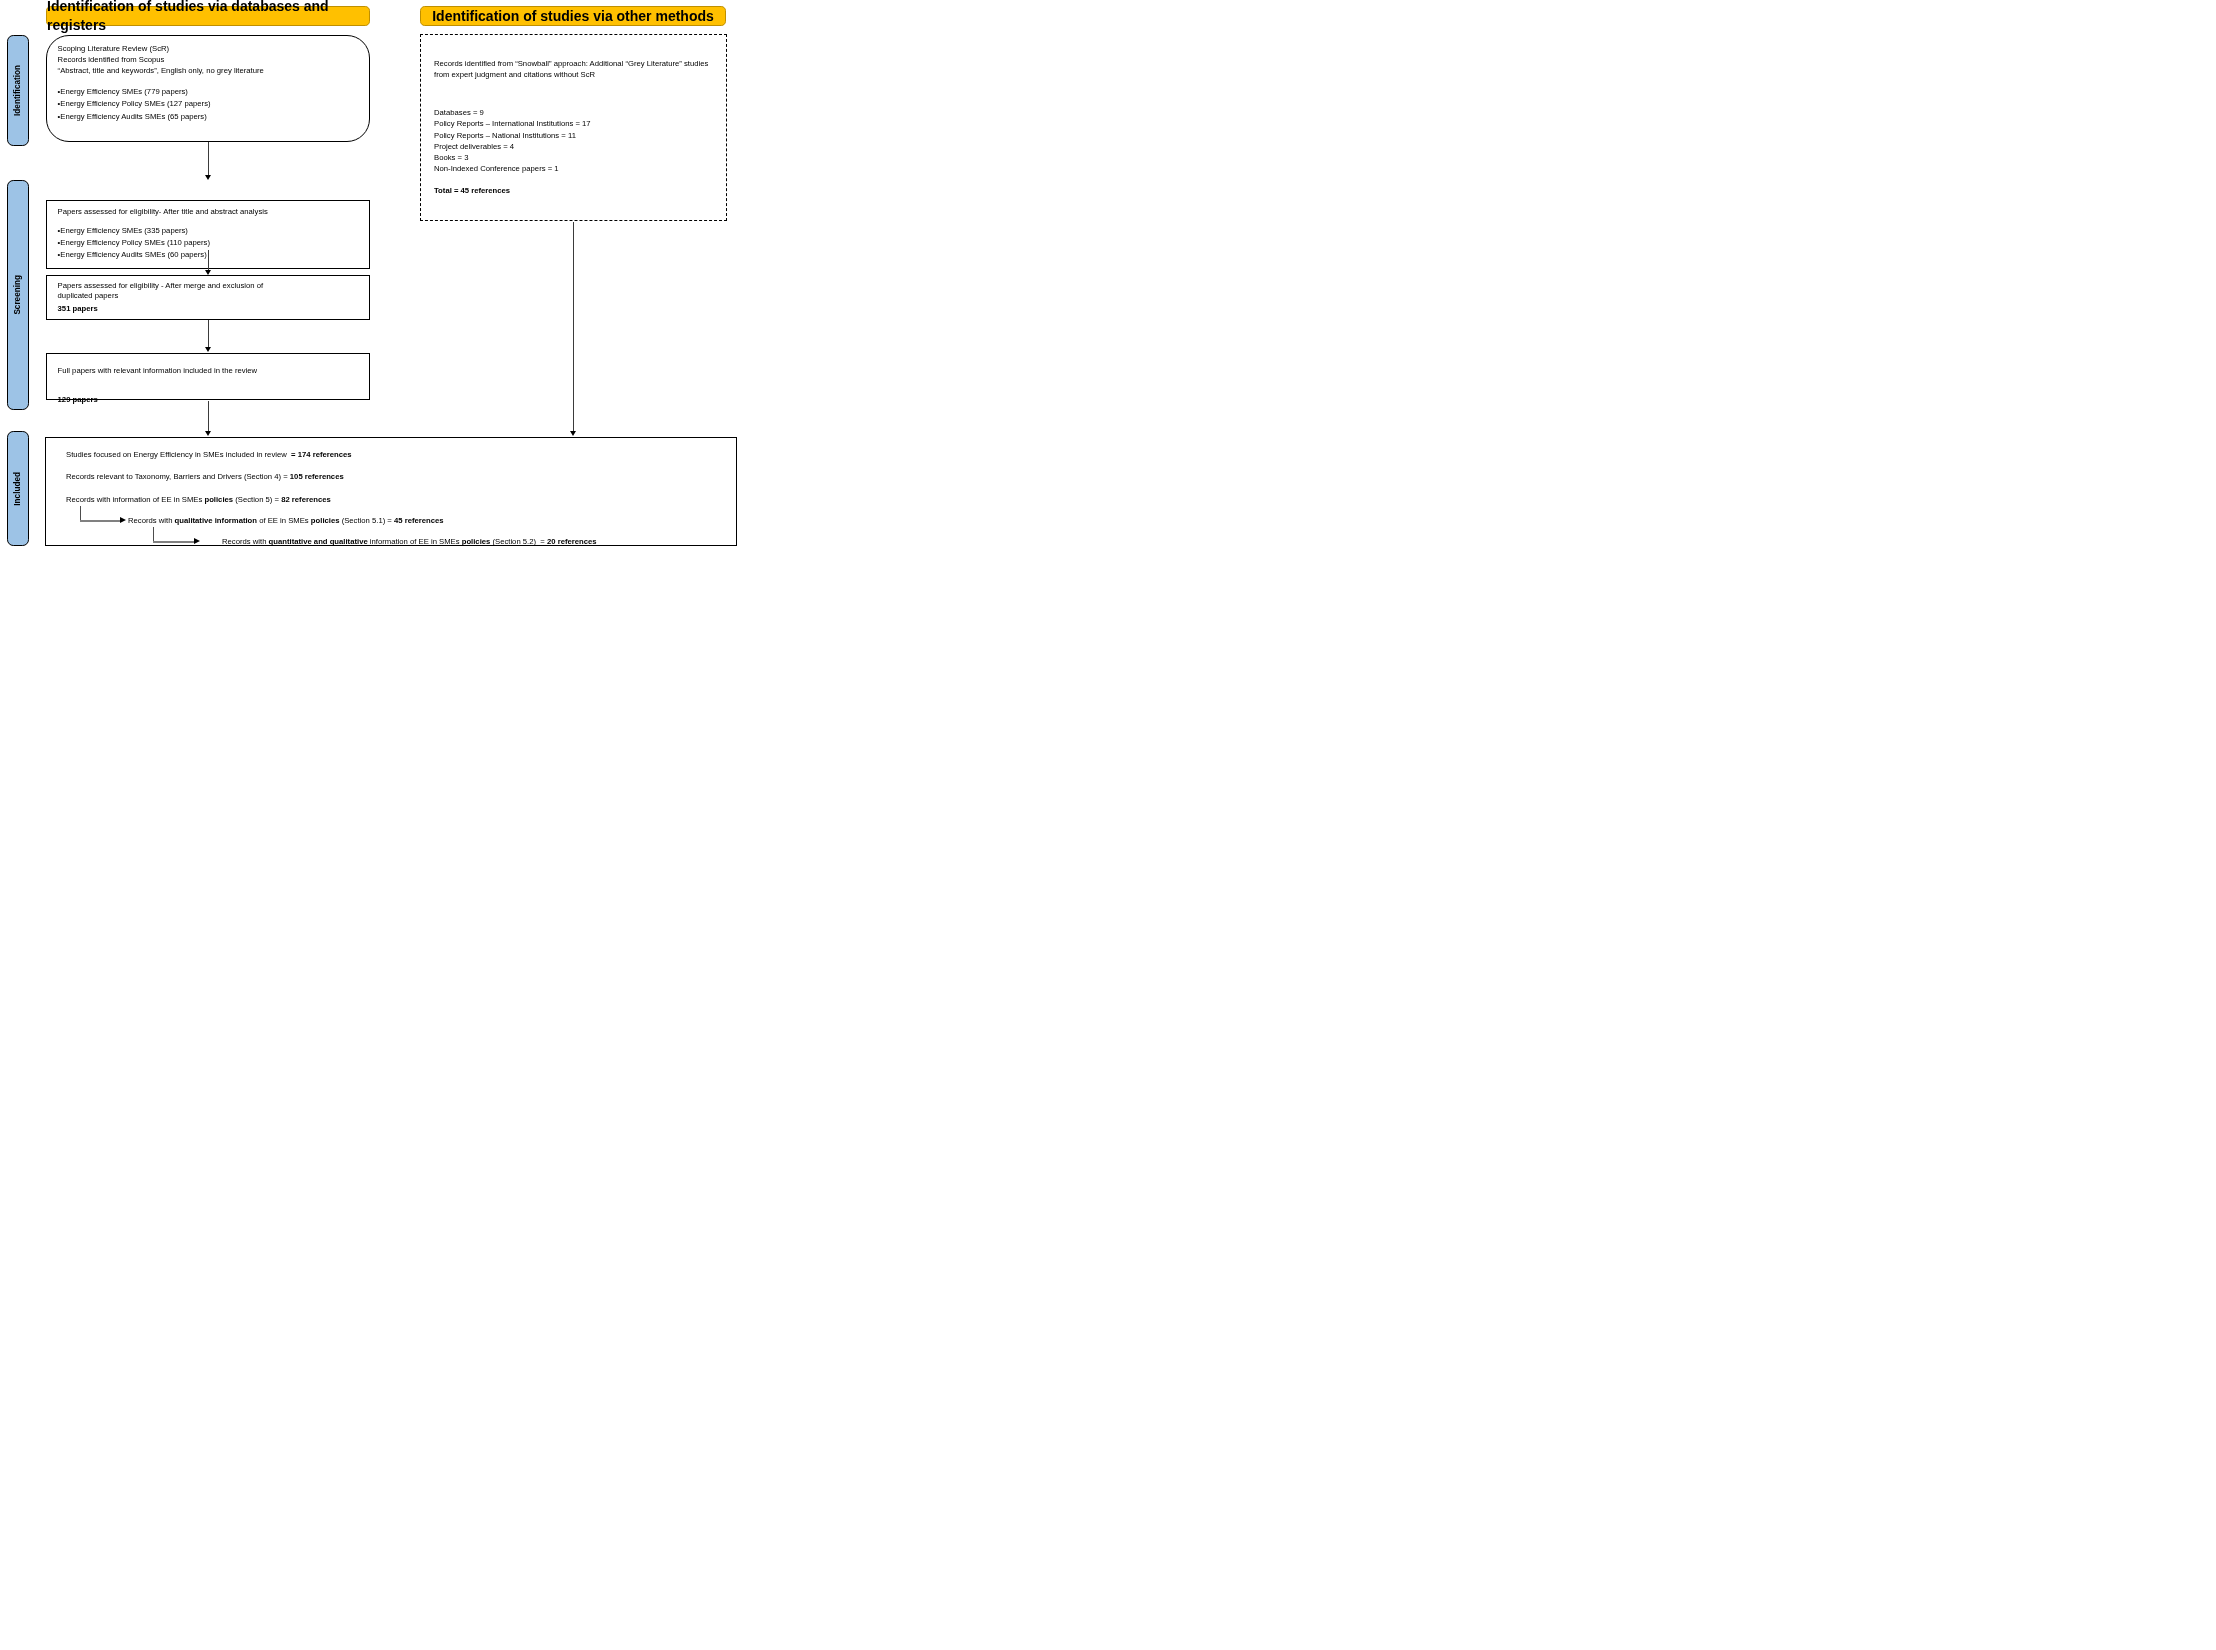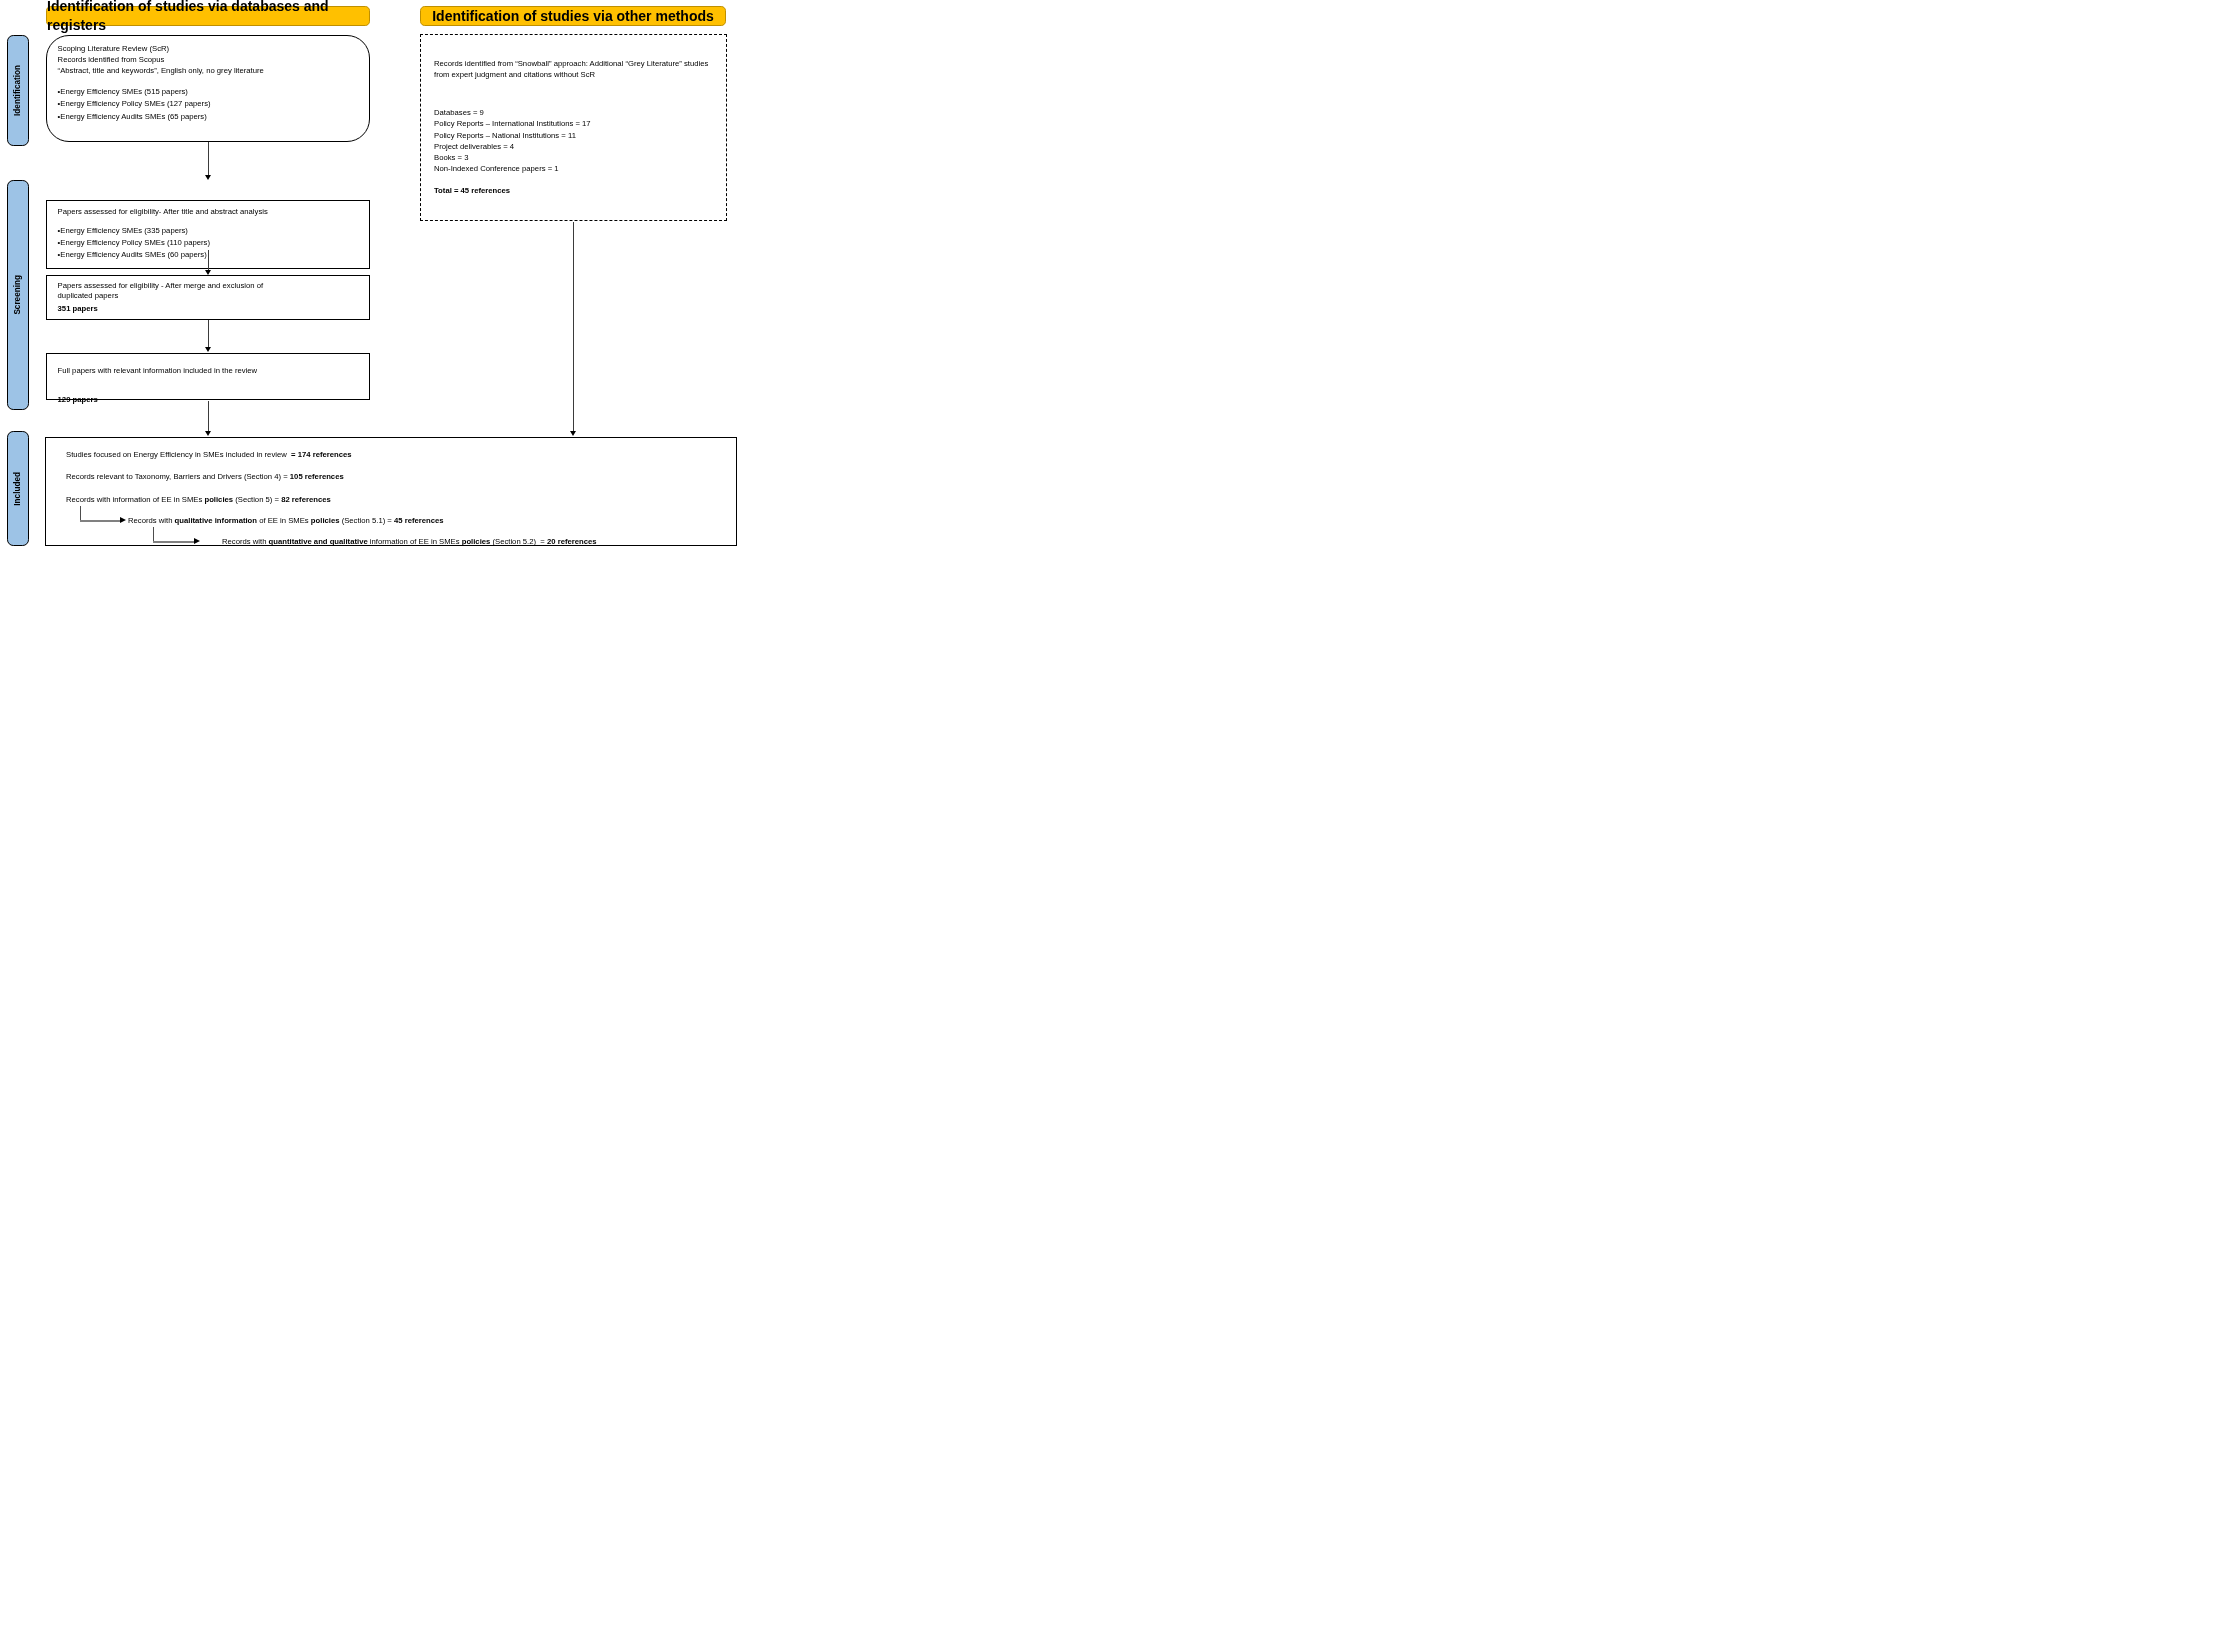--- a/index.html
+++ b/index.html
@@ -127,21 +127,21 @@
   <div class="stage-label" style="left:6.9px; top:431px; height:115px;">
     <span>Included</span>
   </div>
 
   <div class="flow-box pad lh20" style="left:46px; top:35px; width:324px; height:107px;border-radius:23px;">
     <div>Scoping Literature Review (ScR)</div>
     <div>Records identified from Scopus</div>
     <div>“Abstract, title and keywords”, English only, no grey literature</div>
     <div class="spacer18"></div>
     <div class="bullets">
-      <div>•Energy Efficiency SMEs (515 papers)</div>
+      <div>•Energy Efficiency SMEs (779 papers)</div>
       <div>•Energy Efficiency Policy SMEs (127 papers)</div>
       <div>•Energy Efficiency Audits SMEs (65 papers)</div>
     </div>
   </div>
 
   <div class="arrow-v" style="left:204px; top:142px;">
     <div class="shaft" style="height:33px;"></div>
     <div class="head"></div>
   </div>
 

